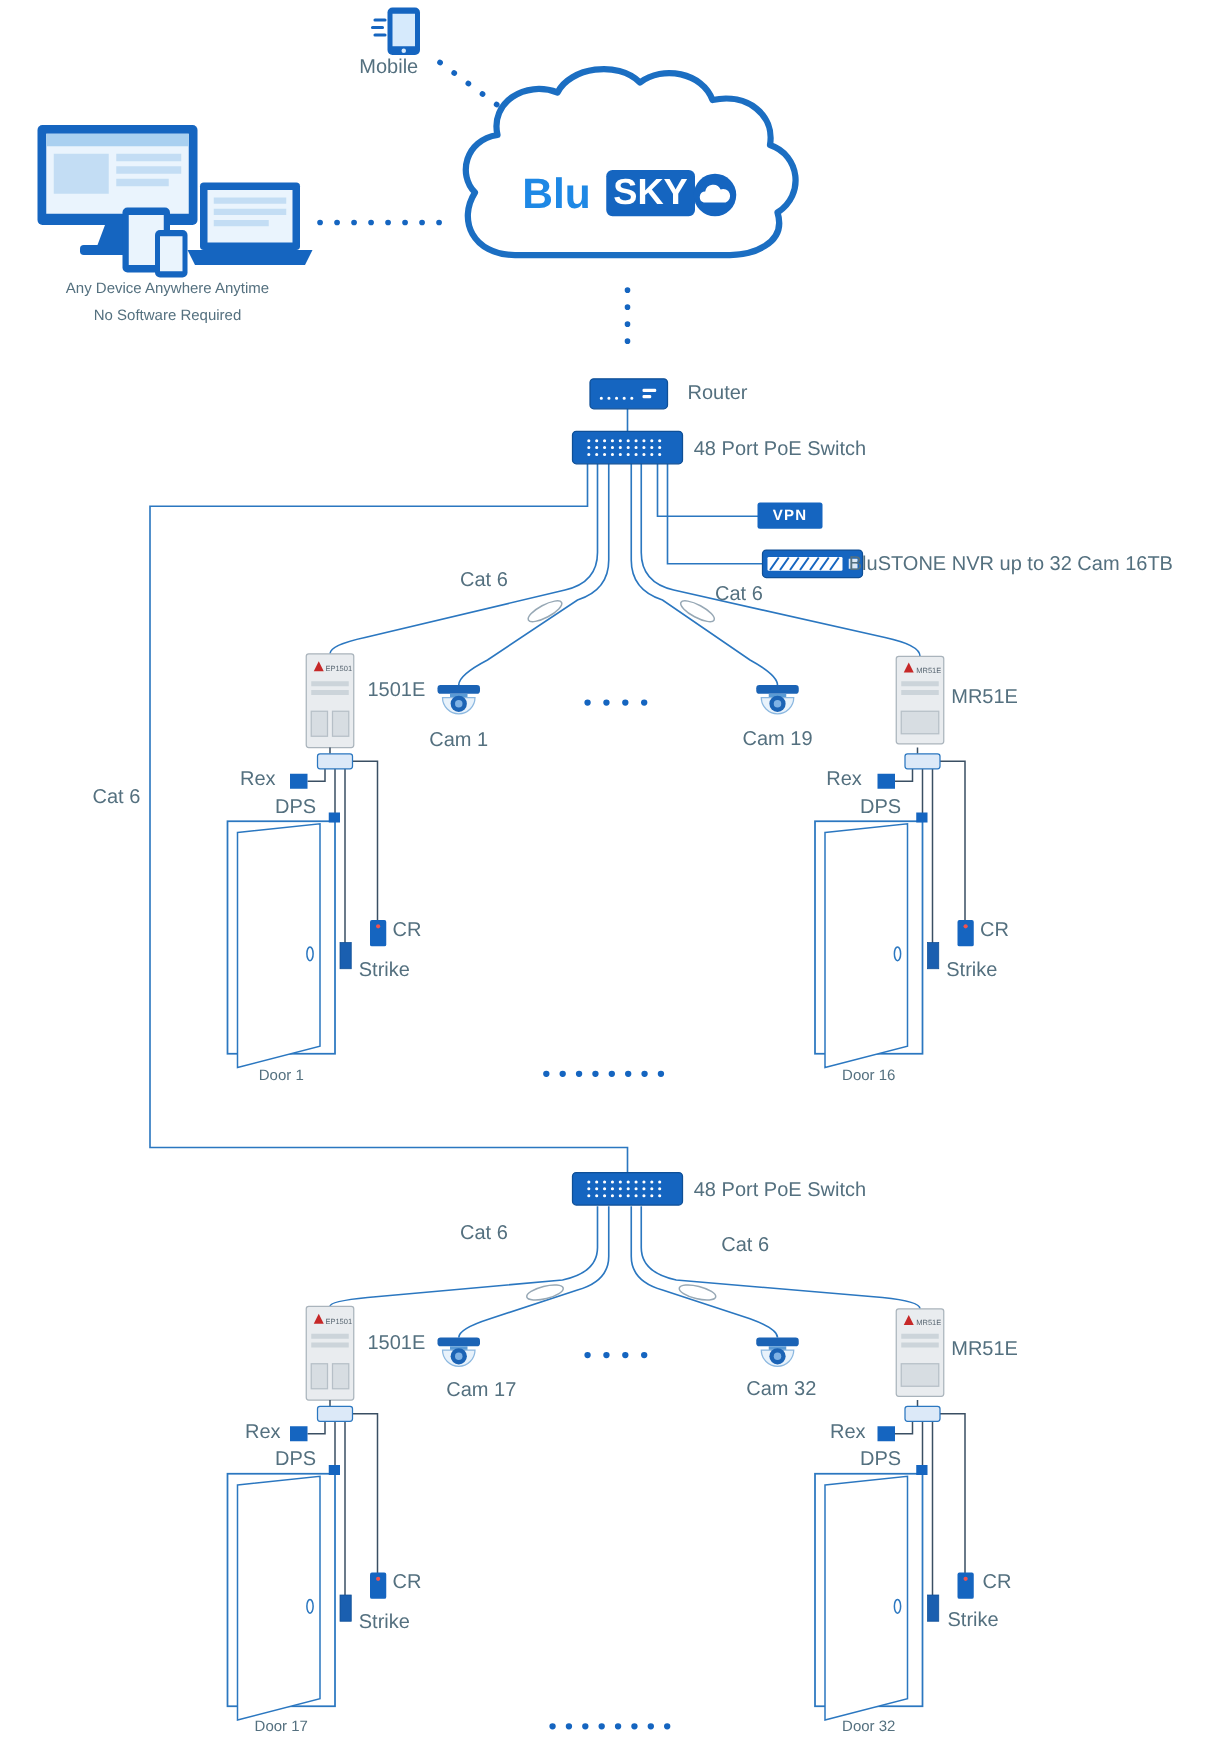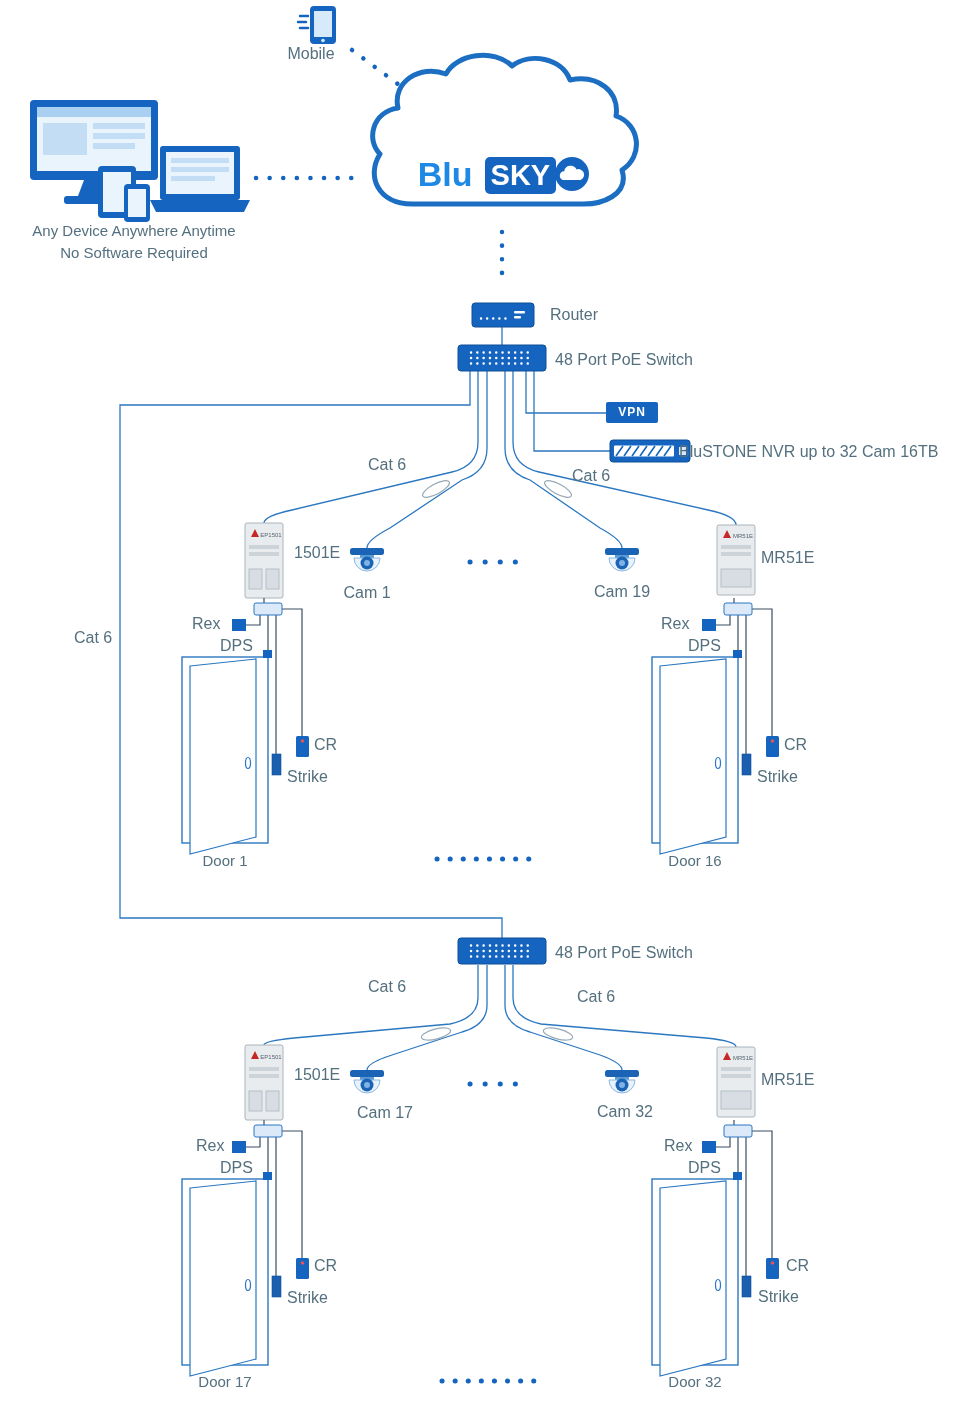--- a/index.html
+++ b/index.html
@@ -1,26 +1,26 @@
 <!DOCTYPE html>
 <html><head>
 <meta charset="utf-8">
 <style>
   html,body{margin:0;padding:0;background:#fff}
   .stage{position:relative;width:966px;height:1404px;background:#fff;
          font-family:"Liberation Sans",sans-serif;overflow:hidden}
   .layer{position:absolute;left:0;top:0}
   .lbl{position:absolute;color:#54707f;font-size:16px;white-space:nowrap;line-height:17px}
   .lbl.c{text-align:center}
-  .lbl.big{font-size:15px}
+  .lbl.big{font-size:12px}
   .vpn-box{position:absolute;left:606px;top:402px;width:52px;height:21px;background:#1565c0;
            color:#fff;font-size:12px;font-weight:bold;text-align:center;line-height:21px;
            letter-spacing:1px;border-radius:2px}
   .logo{position:absolute;left:405px;top:136px;width:200px;height:58px;display:flex;
-        align-items:flex-end;justify-content:center}
+        align-items:flex-start;justify-content:center}
   .logo .blu{font-size:34px;font-weight:600;color:#1e88e5}
   .logo .sky{font-size:29px;font-weight:bold;color:#fff;background:#1565c0;border-radius:5px;
              padding:2px 6px;margin-left:12px}
   .logo svg{margin-left:-4px}
 </style>
 </head>
 <body>
 
 <div class="stage">
 

